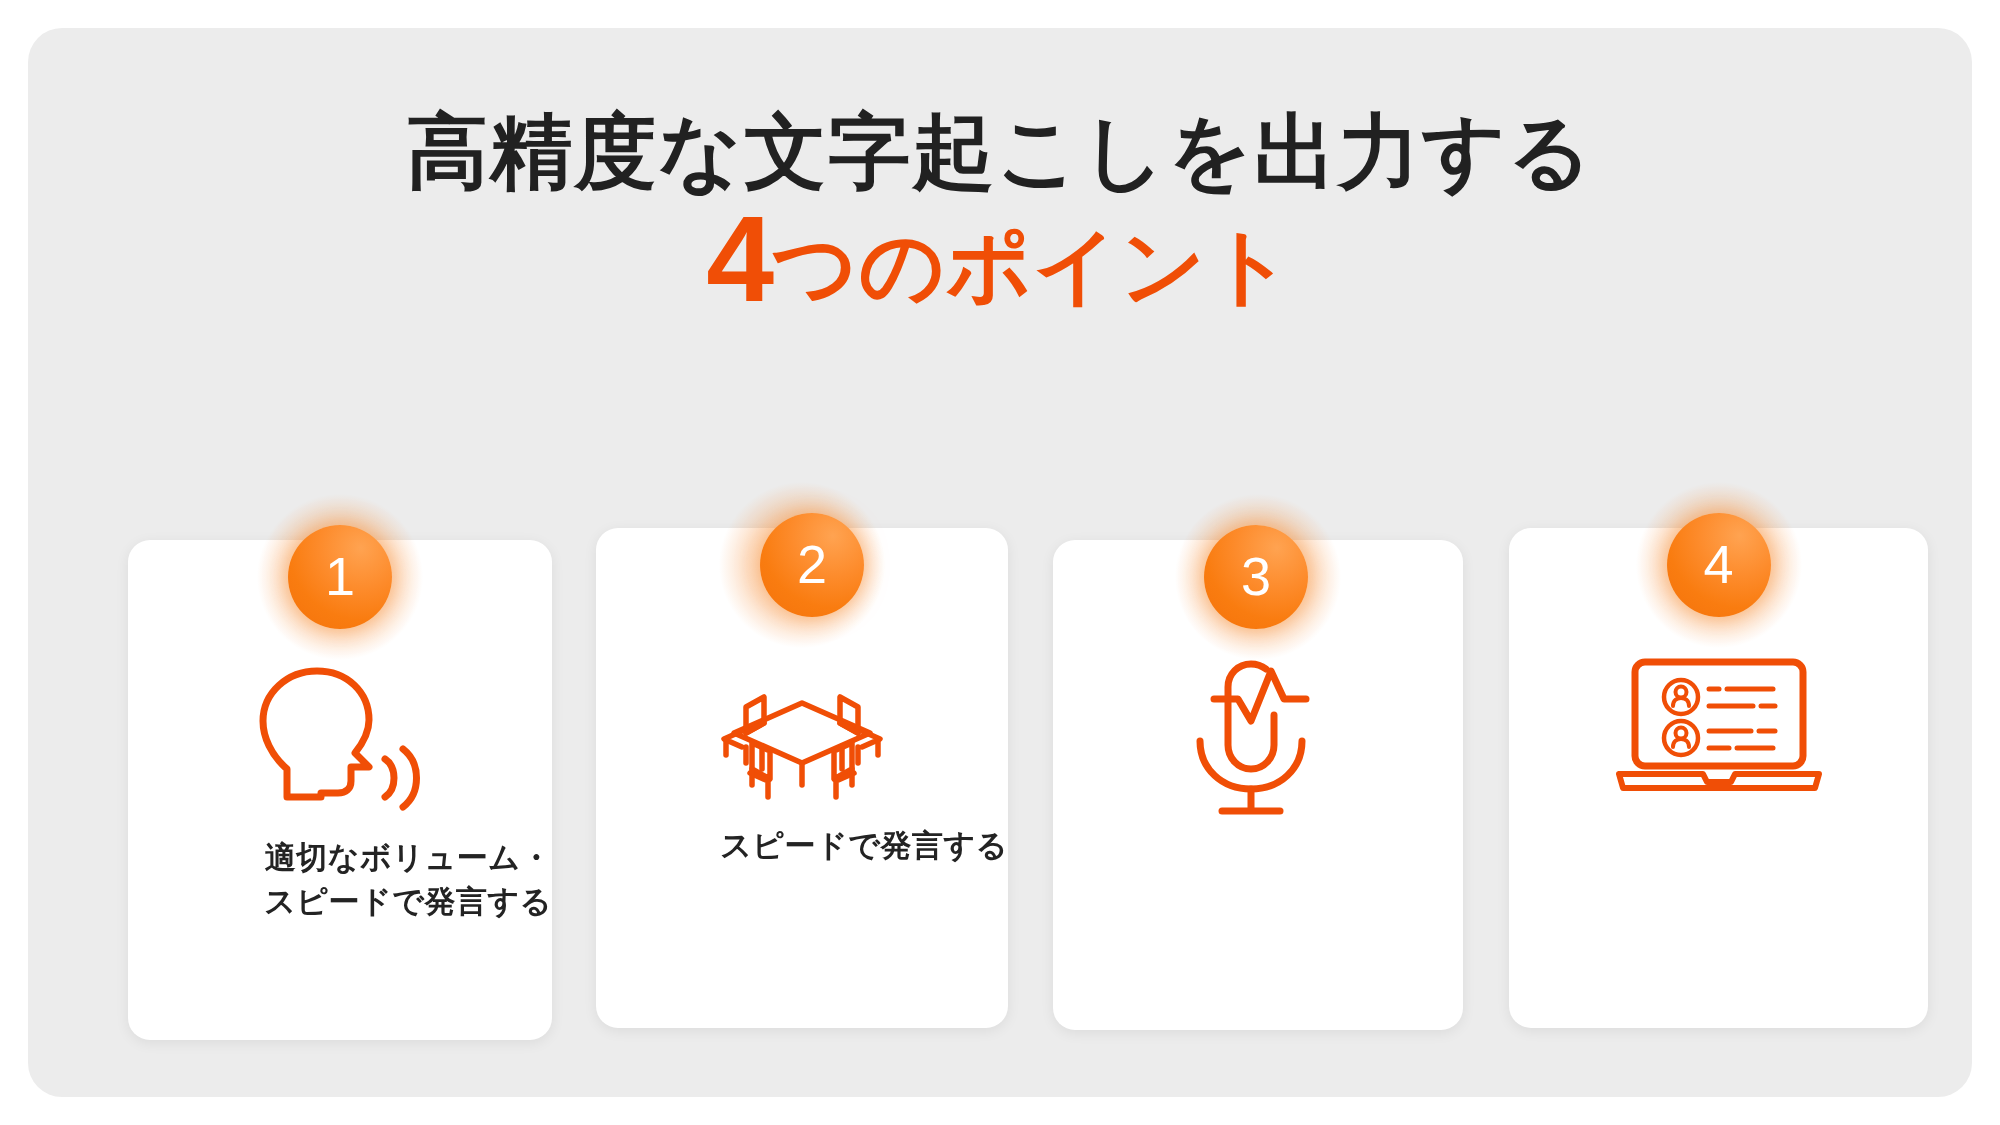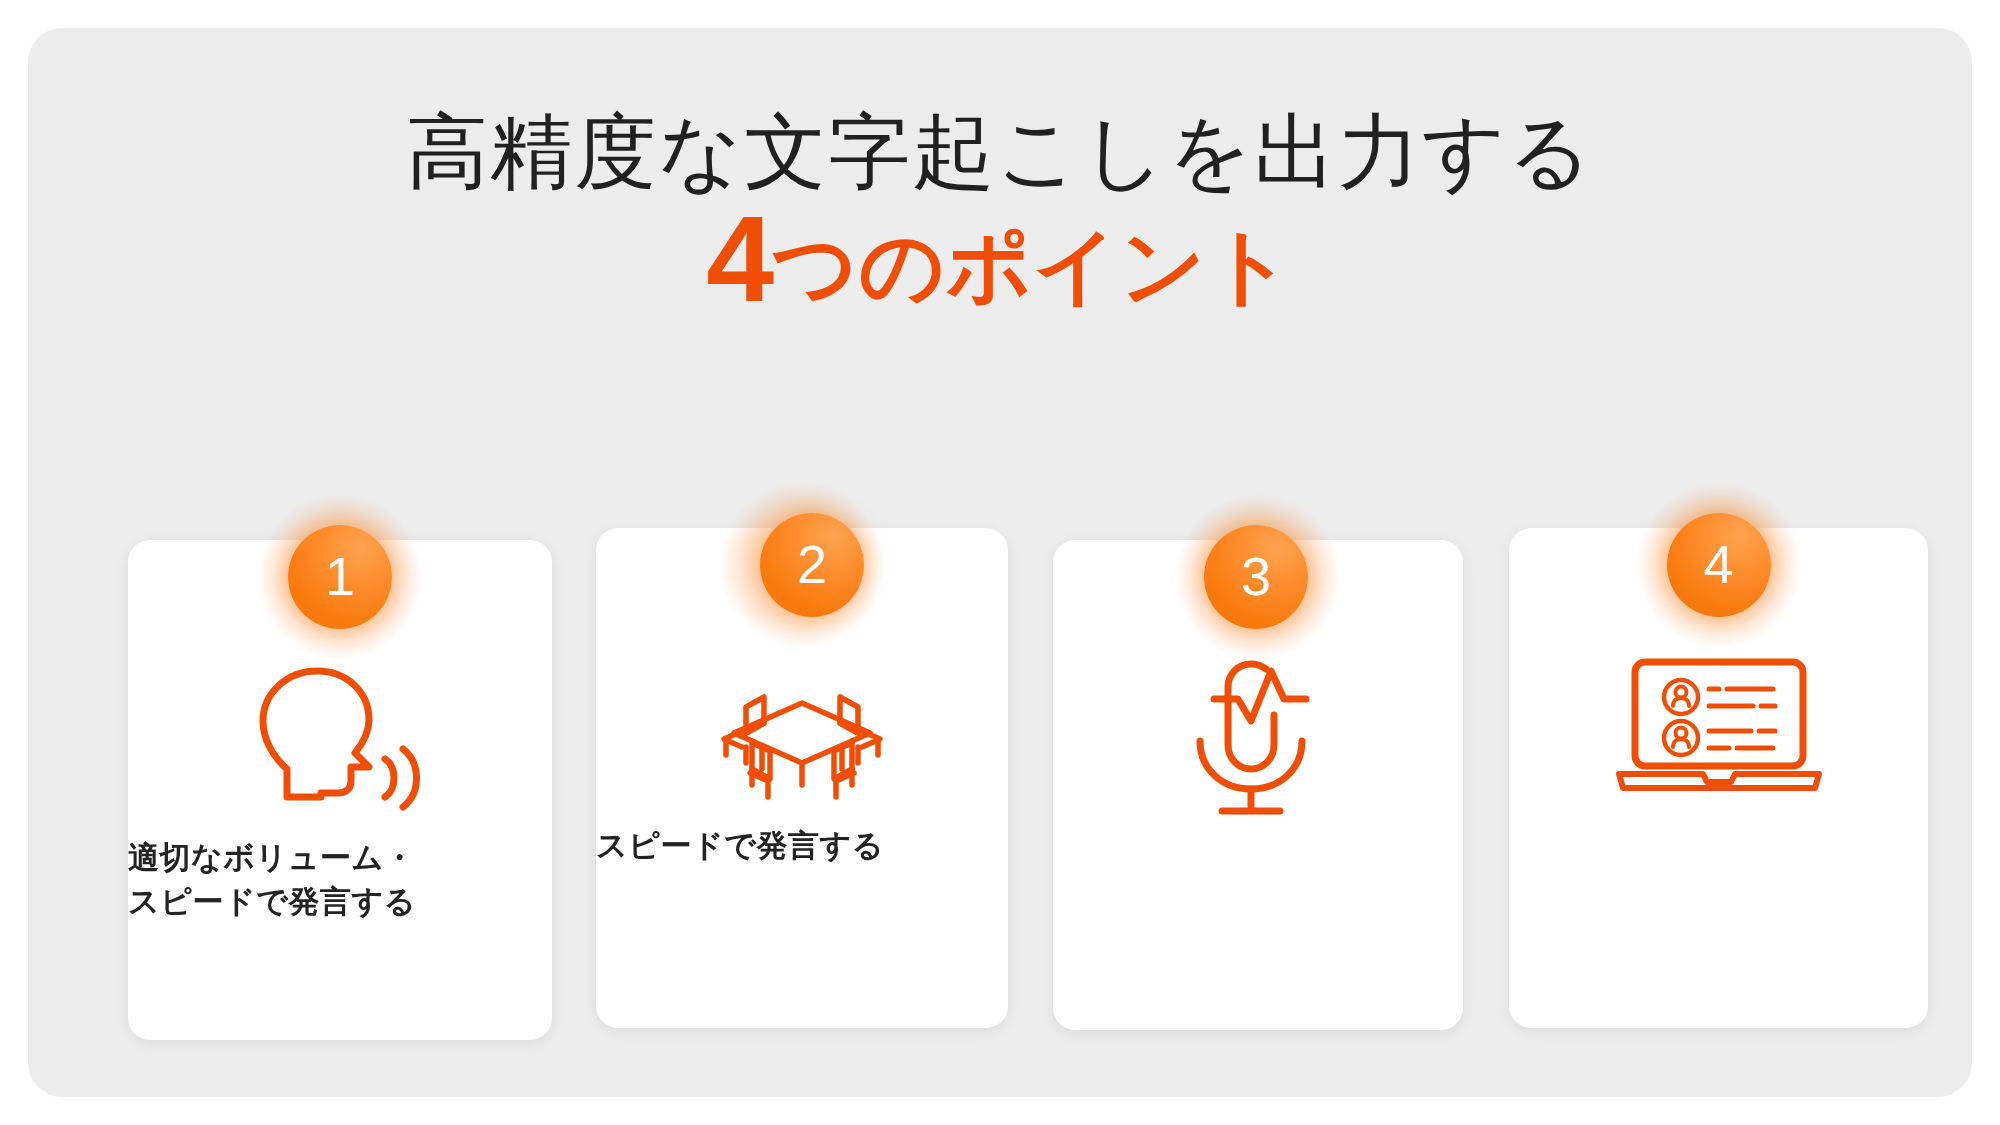--- a/index.html
+++ b/index.html
@@ -24,21 +24,21 @@
 
   
   .heading {
     position: absolute;
     left: 0; top: 78px;
     width: 1944px;
     text-align: center;
   }
   .heading .line1 {
     font-size: 82px;
-    font-weight: 400;
+    font-weight: 700;
     letter-spacing: 2px;
     color: #212121;
     line-height: 1.12;
     white-space: nowrap;
   }
   .heading .line2 {
     margin-top: 0;
     line-height: 1.0;
     white-space: nowrap;
     color: #f04e06;
@@ -133,21 +133,21 @@
     display: flex;
     align-items: center;
     justify-content: center;
   }
   .icon-box svg { display: block; }
 
   
   .caption {
     margin-top: 18px;
     width: 100%;
-    text-align: left;
+    text-align: right;
     color: #232323;
     font-size: 31px;
     font-weight: 700;
     line-height: 1.42;
     letter-spacing: 0.5px;
   }
   .caption .l { display: block; white-space: nowrap; }
 </style>
 </head>
 <body>

